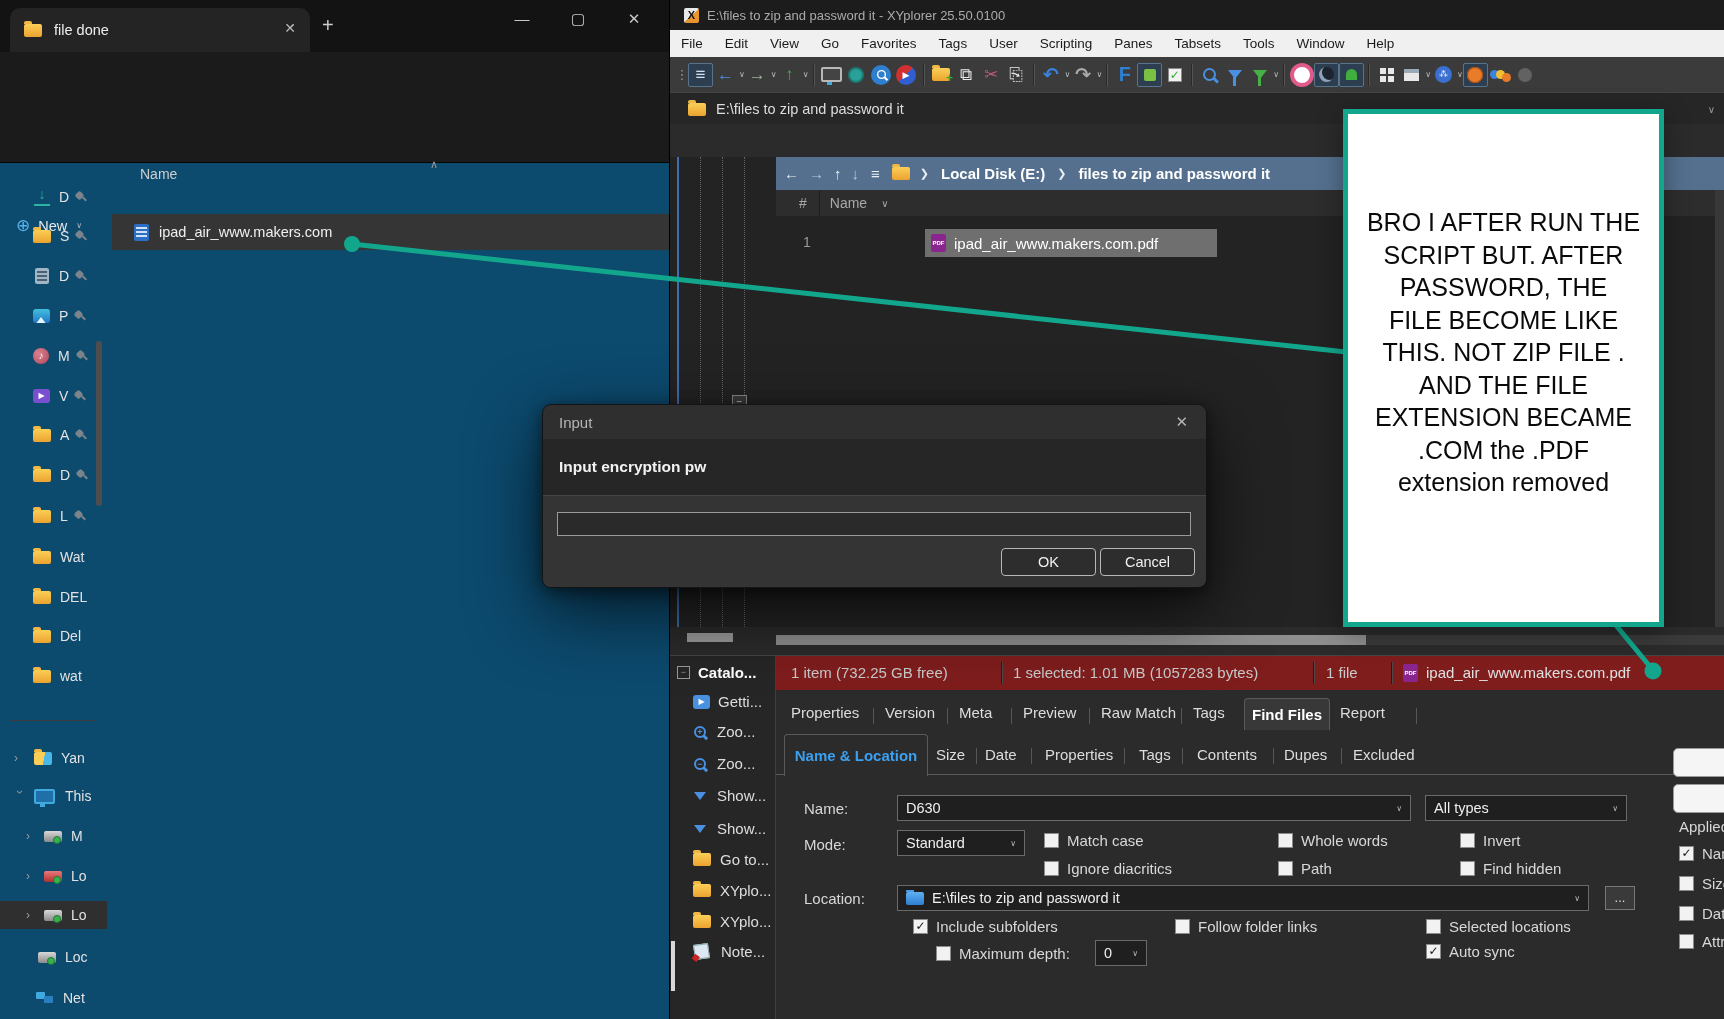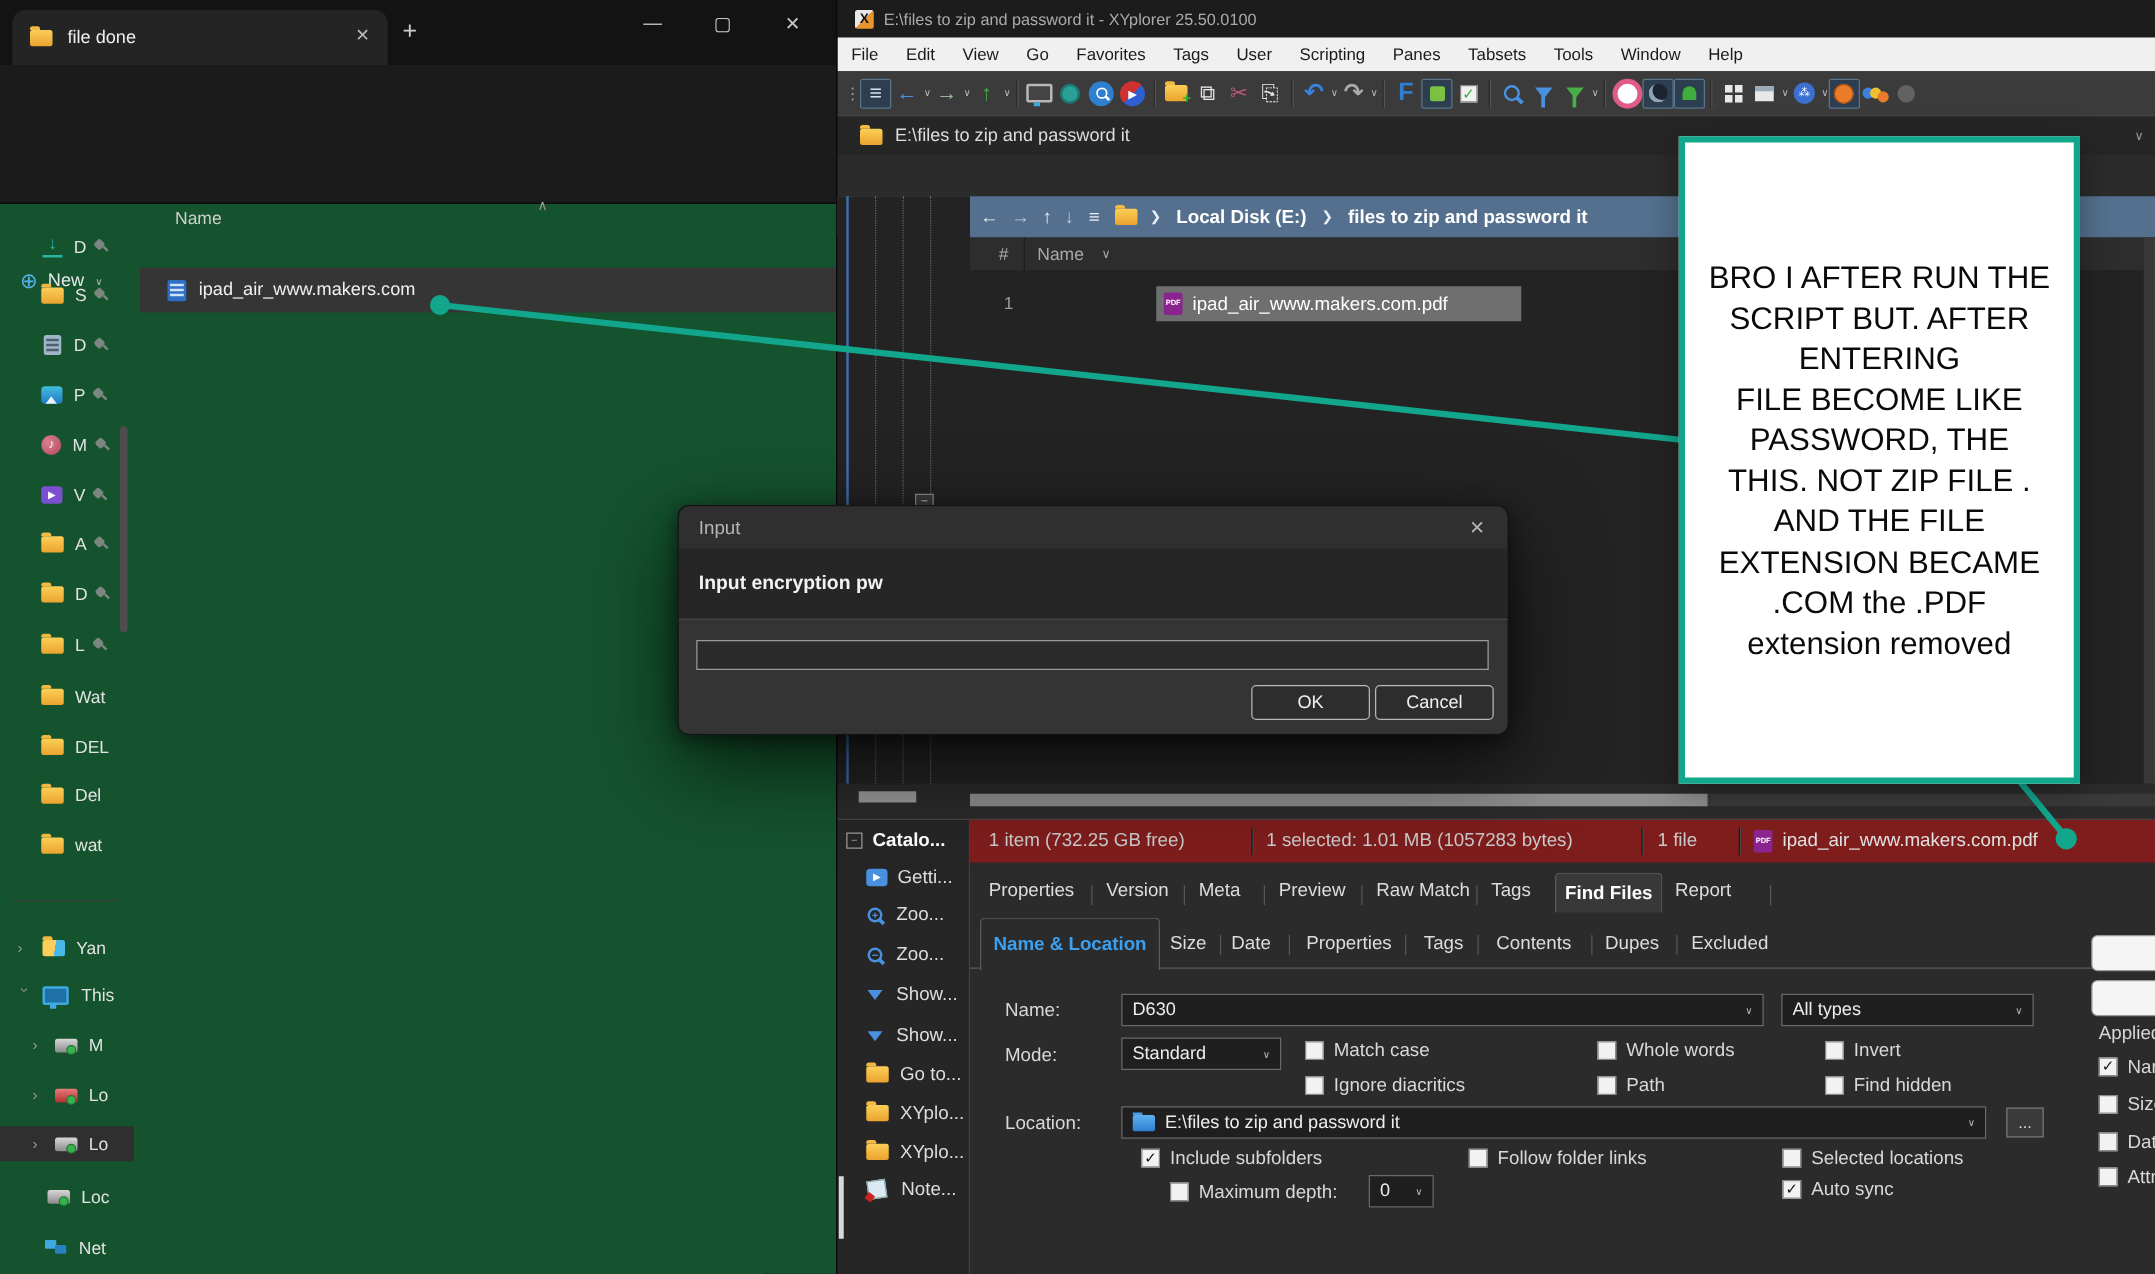--- a/index.html
+++ b/index.html
@@ -1,20 +1,20 @@
 <!DOCTYPE html>
 <html><head>
 <meta charset="utf-8">
 <style>
   html,body{margin:0;padding:0;width:1724px;height:1019px;overflow:hidden;background:#101010;
     font-family:"Liberation Sans","DejaVu Sans",sans-serif;-webkit-font-smoothing:antialiased;}
   .abs{position:absolute;}
   .row{display:flex;align-items:center;}
   
-  #explorer{left:0;top:0;width:669px;height:1019px;background:#14532d;z-index:1;overflow:hidden;}
+  #explorer{left:0;top:0;width:669px;height:1019px;background:#0c4a6e;z-index:1;overflow:hidden;}
   .xp-tabstrip{left:0;top:0;width:669px;height:52px;background:#131313;}
   .xp-tab{left:10px;top:8px;width:300px;height:44px;background:#242424;border-radius:10px 10px 0 0;color:#eee;font-size:14.5px;}
   .xp-tab .lbl{margin-left:12px;}
   .xp-close{position:absolute;right:14px;top:12px;color:#bbb;font-size:14px;}
   .plus{left:322px;top:14px;color:#ccc;font-size:20px;}
   .winctl{top:10px;color:#c8c8c8;font-size:15px;width:44px;text-align:center;}
   .xp-addr-row{left:0;top:52px;width:669px;height:48px;background:#1b1b1b;}
   .navbtn{top:64px;color:#c8c8c8;font-size:19px;}
   .addrbox{left:240px;top:59px;width:302px;height:34px;background:#2d2d2d;border-radius:6px;color:#eee;font-size:14.5px;}
   .srchbox{left:556px;top:59px;width:140px;height:34px;background:#2d2d2d;border-radius:6px;}
@@ -695,23 +695,22 @@
   <line x1="352" y1="244" x2="1346" y2="352" stroke="#12a78d" stroke-width="5"></line>
   <circle cx="352" cy="244" r="8" fill="#12a78d"></circle>
   <line x1="1610" y1="618" x2="1652" y2="669" stroke="#12a78d" stroke-width="5"></line>
   <circle cx="1653" cy="671" r="8.5" fill="#12a78d"></circle>
 </svg>
 
 <div id="annot" class="abs">
   <div class="txt">
     <div>BRO I AFTER RUN THE</div>
     <div>SCRIPT BUT. AFTER</div>
-    <div>ENTERING</div>
+    <div>PASSWORD, THE</div>
     <div>FILE BECOME LIKE</div>
-    <div>PASSWORD, THE</div>
     <div>THIS. NOT ZIP FILE .</div>
     <div>AND THE FILE</div>
     <div>EXTENSION BECAME</div>
     <div>.COM the .PDF</div>
     <div>extension removed</div>
   </div>
 </div>
 
 <div id="dialog" class="abs">
   <div class="abs dlg-title row">

